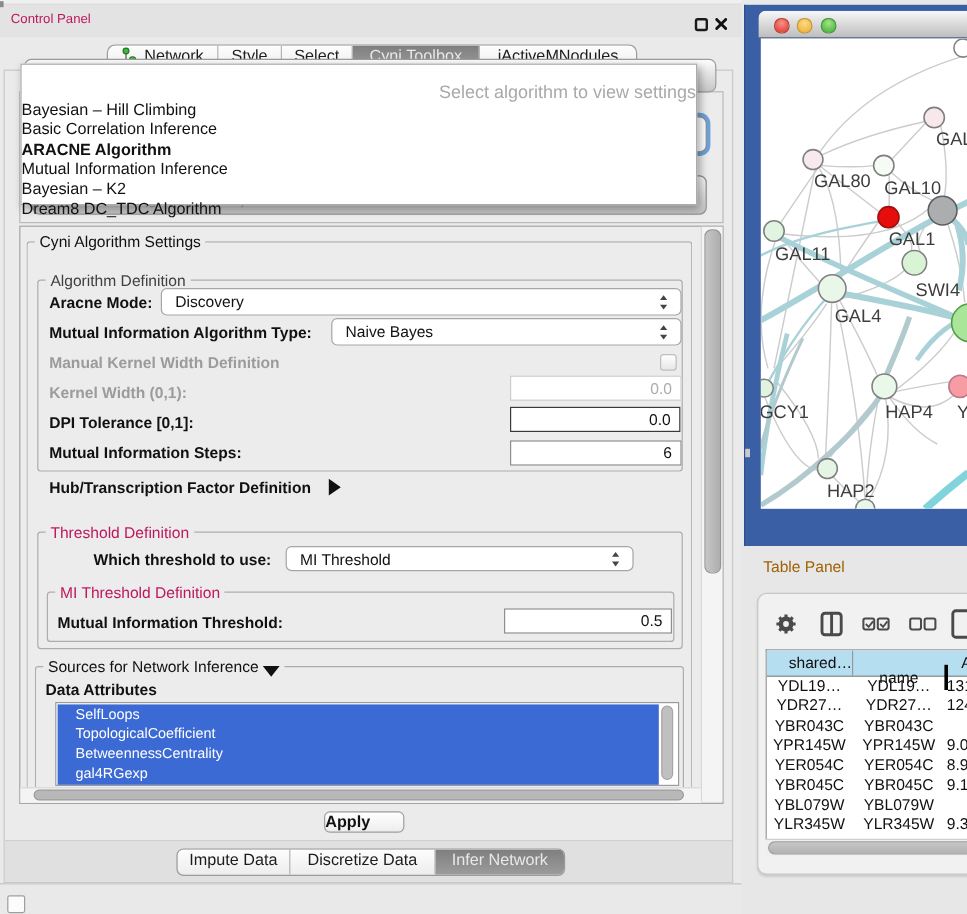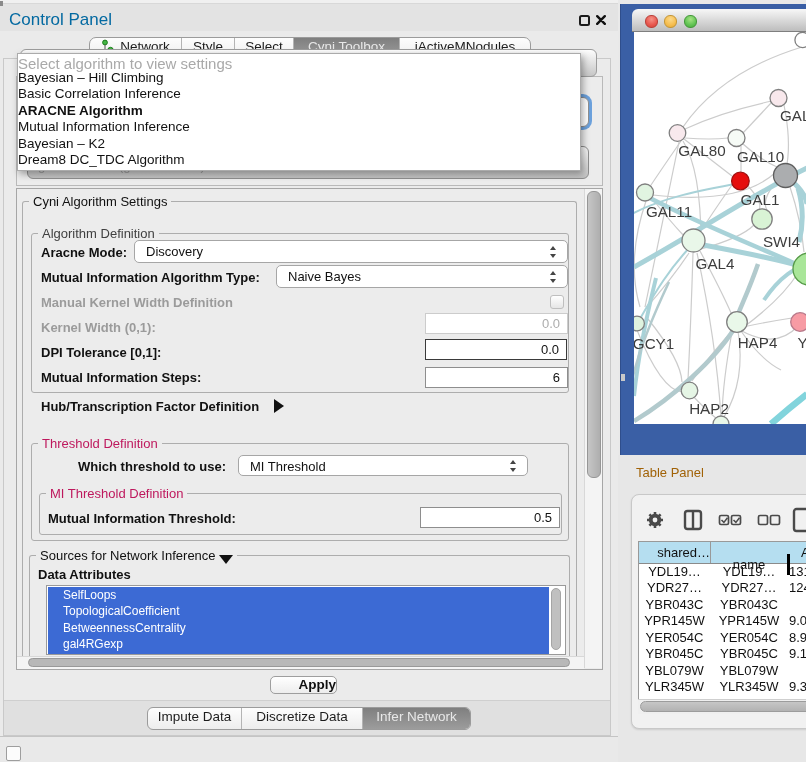--- a/index.html
+++ b/index.html
@@ -19,21 +19,21 @@
 .seg>div{display:block;text-align:center;font-size:13.5px;line-height:17px;padding-top:0;color:#1c1c1c;border-right:1px solid #b4b4b4;white-space:nowrap}
 .seg>div:last-child{border-right:none}
 .seg>div.sel{background:linear-gradient(#7f7f7f,#9c9c9c);color:#e8e8e8}
 </style></head>
 <body>
 
 <div class="abs" id="winL" style="left:0;top:0;width:618px;height:736px;background:#eaeaea;border-bottom:1px solid #c4c4c4">
 
   <div class="abs" style="left:0;top:0;width:618px;height:3px;background:#f0f0f0;border-bottom:1px solid #d8d8d8"></div>
   <div class="abs" style="left:0;top:4px;width:618px;height:27px;background:#e3e3e3"></div>
-  <div class="abs" style="left:9px;top:10px;font-size:17px;color:#0369a1">Control Panel</div>
+  <div class="abs" style="left:9px;top:10px;font-size:11px;color:#be185d">Control Panel</div>
   <div class="abs" style="left:579px;top:15px;width:7px;height:7px;border:2px solid #1a1a1a;border-radius:2.5px"></div>
   <svg class="abs" style="left:596px;top:15px" width="10" height="10" viewBox="0 0 10 10">
       <path d="M1.2 1.2 L8.8 8.8 M8.8 1.2 L1.2 8.8" stroke="#111" stroke-width="2.4" stroke-linecap="round"></path>
     </svg>
 
   <div class="abs" style="left:3px;top:58px;width:606px;height:676px;border:1px solid #c9c9c9;background:#ebebeb"></div>
 
   <div class="seg" style="left:89px;top:37px;height:20px">
     <div style="width:91px"><svg width="15" height="15" viewBox="0 0 15 15" style="margin-right:4px;vertical-align:-3px">
           <circle cx="4" cy="3.5" r="2.4" fill="#44b544" stroke="#1c7a1c"></circle>
@@ -117,32 +117,32 @@
   <div class="lbl" style="left:38px;top:567px">Data Attributes</div>
   <div class="abs" style="left:46px;top:585px;width:518px;height:68px;border:1px solid #9a9a9a;background:#fff">
     <div class="abs" style="left:1px;top:1px;width:501px;height:67px;background:#3c6ad4"></div>
     <div class="abs" style="left:16px;top:1px;color:#fff;font-size:12px;line-height:16.4px">SelfLoops<br>TopologicalCoefficient<br>BetweennessCentrality<br>gal4RGexp</div>
     <div class="abs" style="left:504px;top:2px;width:8px;height:60px;border-radius:5px;background:#c0c0c0;border:1px solid #a5a5a5"></div>
   </div>
 
   <div class="abs" style="left:17px;top:656px;width:567px;height:12px;background:#f4f4f4;border-top:1px solid #d8d8d8"></div>
   <div class="abs" style="left:28px;top:658px;width:540px;height:7px;border-radius:4.5px;background:#b8b8b8;border:1px solid #999"></div>
 
-  <div class="abs" style="left:270px;top:676px;width:65px;height:15.5px;border:1px solid #9e9e9e;border-radius:5px;background:linear-gradient(#ffffff,#ededed);text-align:right;line-height:16px;font-size:13.5px;font-weight:600">Apply</div>
+  <div class="abs" style="left:270px;top:676px;width:65px;height:15.5px;border:1px solid #9e9e9e;border-radius:5px;background:linear-gradient(#ffffff,#ededed);text-align:left;line-height:16px;font-size:13.5px;font-weight:600">Apply</div>
 
   <div class="abs" style="left:4px;top:700px;width:606px;height:34px;background:#e0e0e0;border-top:1px solid #cfcfcf"></div>
   <div class="seg" style="left:147px;top:707px;height:21px;border-radius:6px">
     <div style="width:93px">Impute Data</div>
     <div style="width:120px">Discretize Data</div>
     <div class="sel" style="width:107px">Infer Network</div>
   </div>
 </div>
 
 <div class="abs" style="left:17px;top:53px;width:562px;height:116px;background:#fff;border:1px solid #ababab;box-shadow:2px 3px 7px rgba(0,0,0,.35);z-index:50">
-  <div style="text-align:left;color:#a9a9a9;font-size:15px;line-height:16px;padding-top:2px">Select algorithm to view settings</div>
+  <div style="text-align:right;color:#a9a9a9;font-size:15px;line-height:16px;padding-top:16px">Select algorithm to view settings</div>
   <div style="font-size:13.5px;line-height:16.45px;margin-top:-2px;padding-left:0">Bayesian – Hill Climbing<br>Basic Correlation Inference<br><b>ARACNE Algorithm</b><br>Mutual Information Inference<br>Bayesian – K2<br>Dream8 DC_TDC Algorithm</div>
 </div>
 
 <div class="abs" style="left:620px;top:4px;width:186px;height:451px;background:#3a5fa5;border-left:1px solid #2f4e8c;box-sizing:border-box">
   <div class="abs" style="left:11px;top:5px;width:175px;height:22px;border-top-left-radius:6px;background:linear-gradient(#f7f7f7,#bdbdbd);border-bottom:1px solid #7f7f7f">
     <div class="abs" style="left:12.5px;top:6px;width:11px;height:11px;border-radius:6px;background:radial-gradient(circle at 50% 30%,#f59287,#e8584f 60%,#d24237);border:0.5px solid #b9413a"></div>
     <div class="abs" style="left:31.5px;top:6px;width:11px;height:11px;border-radius:6px;background:radial-gradient(circle at 50% 30%,#fbd98a,#f6be50 60%,#e2a838);border:0.5px solid #c39638"></div>
     <div class="abs" style="left:52px;top:6px;width:11px;height:11px;border-radius:6px;background:radial-gradient(circle at 50% 30%,#a6e383,#62c454 60%,#48a83a);border:0.5px solid #44973a"></div>
   </div>
   <div class="abs" style="left:13px;top:28px;width:173px;height:392px;background:#fff;overflow:hidden">

